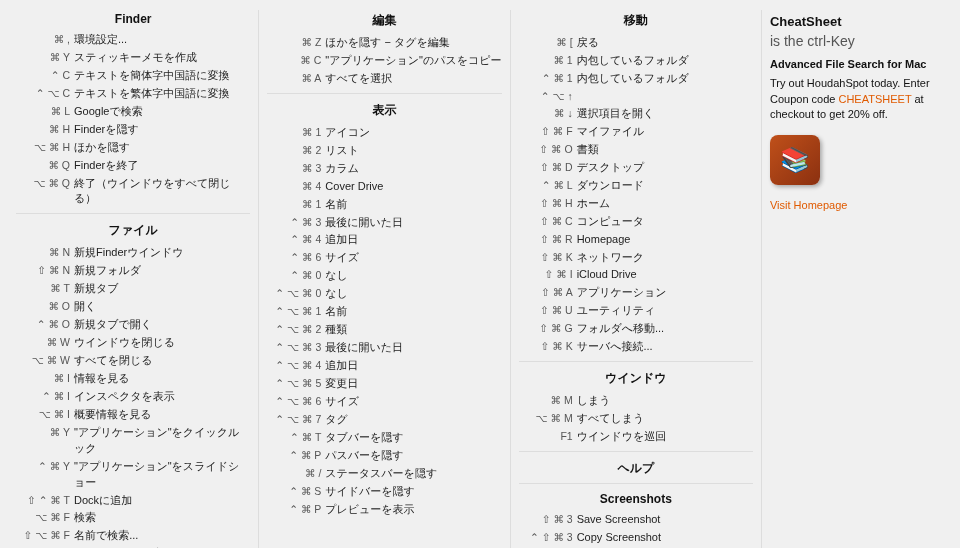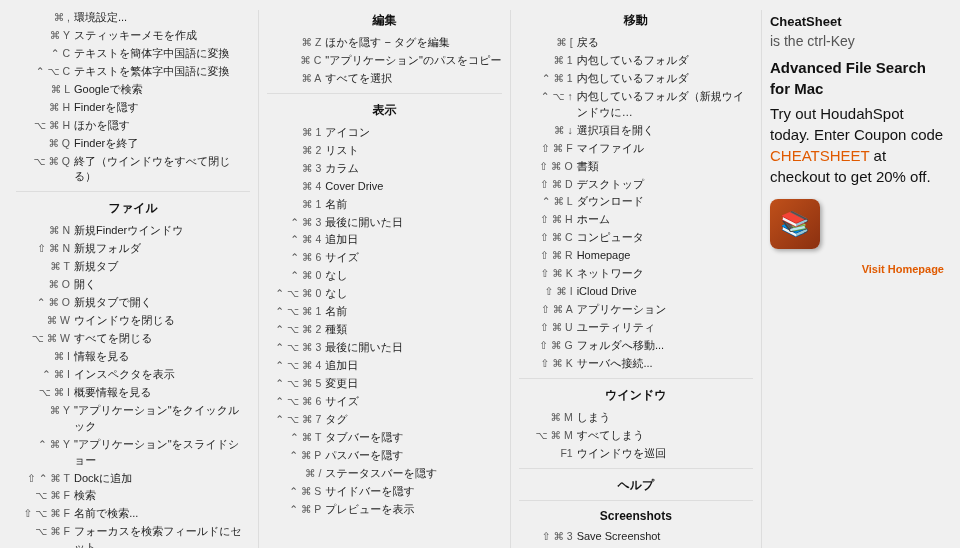--- a/index.html
+++ b/index.html
@@ -58,21 +58,21 @@
     }
     
     .ad-title {
       font-size: 13px;
       font-weight: bold;
       color: #111;
       margin-bottom: 4px;
       margin-top: 4px;
     }
     .ad-subtitle {
-      font-size: 15px;
+      font-size: 11px;
       color: #111;
       margin-bottom: 4px;
       line-height: 1.4;
     }
     .ad-subtitle a, .ad-link {
       color: #e05a00;
       text-decoration: none;
     }
     .ad-image {
       width: 50px;
@@ -88,25 +88,24 @@
       content: '📚';
       font-size: 24px;
       position: absolute;
       top: 50%;
       left: 50%;
       transform: translate(-50%,-50%);
     }
     .visit-link {
       color: #e05a00;
       font-size: 11px;
-      font-weight: bold;
+      font-weight: normal;
       text-decoration: none;
       display: block;
       margin-top: 4px;
-      text-align: right;
     }
     .is-ctrl-key {
       font-size: 14px;
       color: #555;
       margin-bottom: 8px;
     }
     .keys-col {
       min-width: 58px;
       text-align: right;
       padding-right: 4px;
@@ -114,20 +113,21 @@
       font-size: 10.5px;
       flex-shrink: 0;
     }
   </style>
 </head>
 <body>
 
 <div class="main-content">
 
   <div class="column">
+    <div class="section-title top">Finder</div>
     <div class="shortcut-row">
       <span class="keys-col">⌘ ,</span>
       <span class="shortcut-label">環境設定...</span>
     </div>
     <div class="shortcut-row">
       <span class="keys-col">⌘ Y</span>
       <span class="shortcut-label">スティッキーメモを作成</span>
     </div>
     <div class="shortcut-row">
       <span class="keys-col">⌃ C</span>
@@ -340,21 +340,20 @@
     <div class="shortcut-row">
       <span class="keys-col">⌘ 1</span>
       <span class="shortcut-label">内包しているフォルダ</span>
     </div>
     <div class="shortcut-row">
       <span class="keys-col">⌃ ⌘ 1</span>
       <span class="shortcut-label">内包しているフォルダ</span>
     </div>
     <div class="shortcut-row">
       <span class="keys-col">⌃ ⌥ ↑</span>
-      <span class="shortcut-label">内包しているフォルダ（新規ウインドウに…</span>
     </div>
     <div class="shortcut-row">
       <span class="keys-col">⌘ ↓</span>
       <span class="shortcut-label">選択項目を開く</span>
     </div>
     <div class="shortcut-row">
       <span class="keys-col">⇧ ⌘ F</span>
       <span class="shortcut-label">マイファイル</span>
     </div>
     <div class="shortcut-row">

